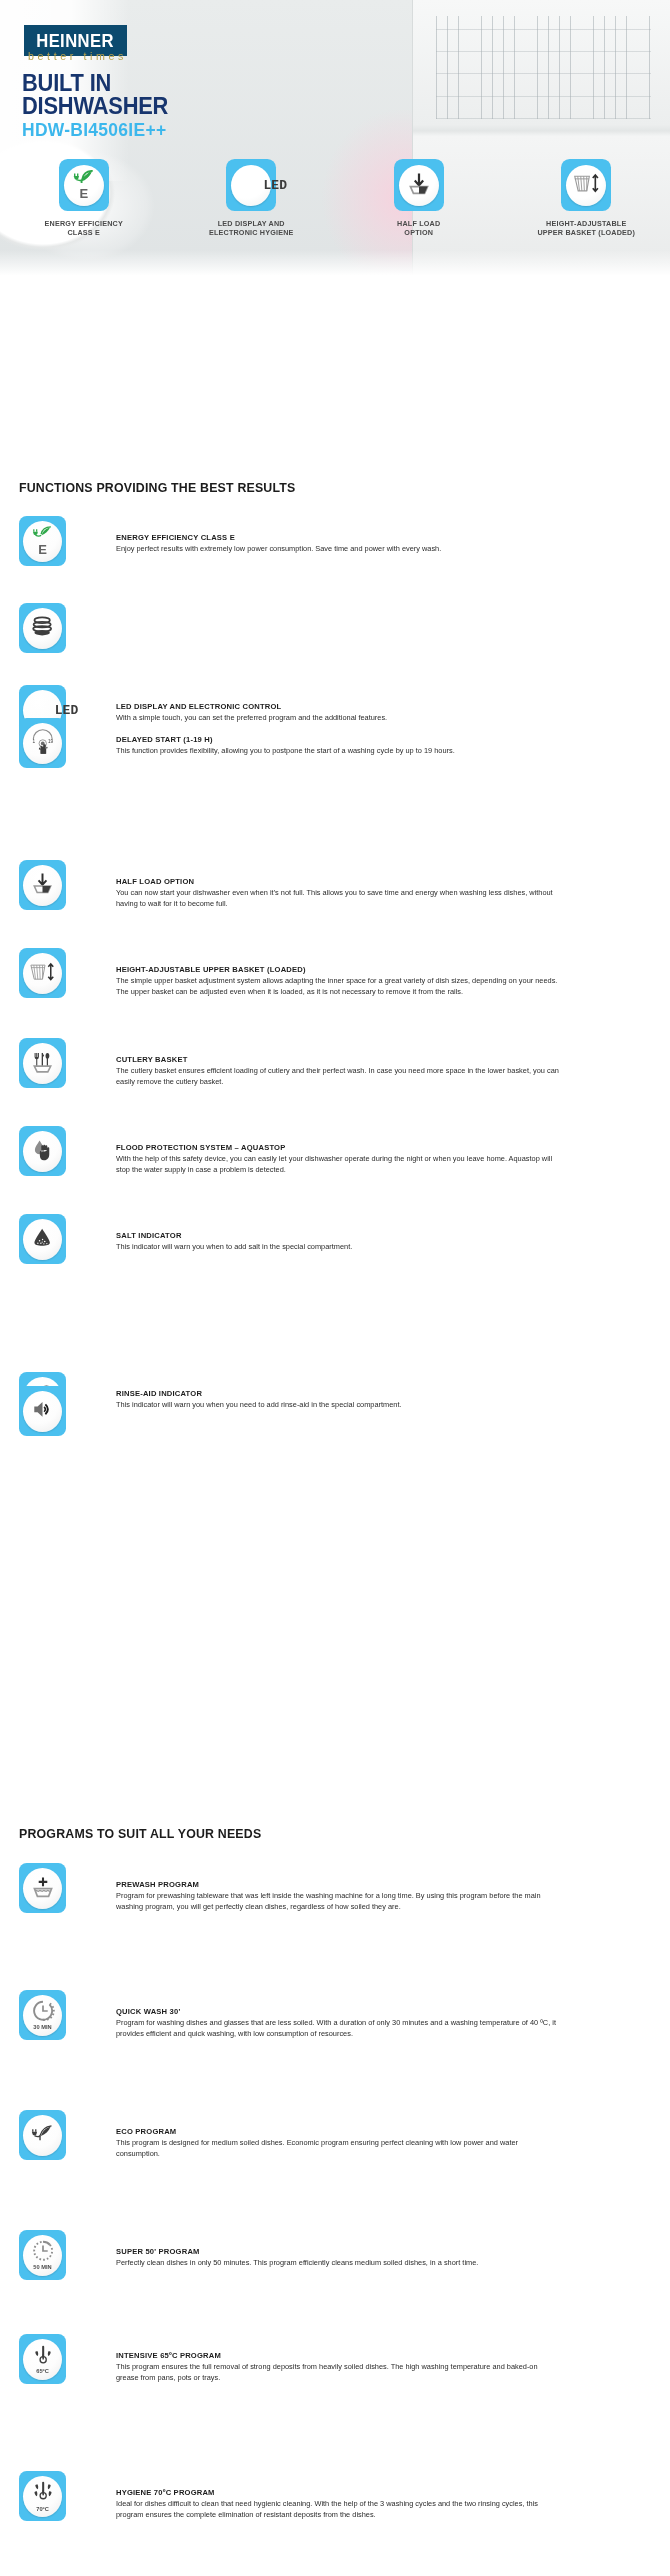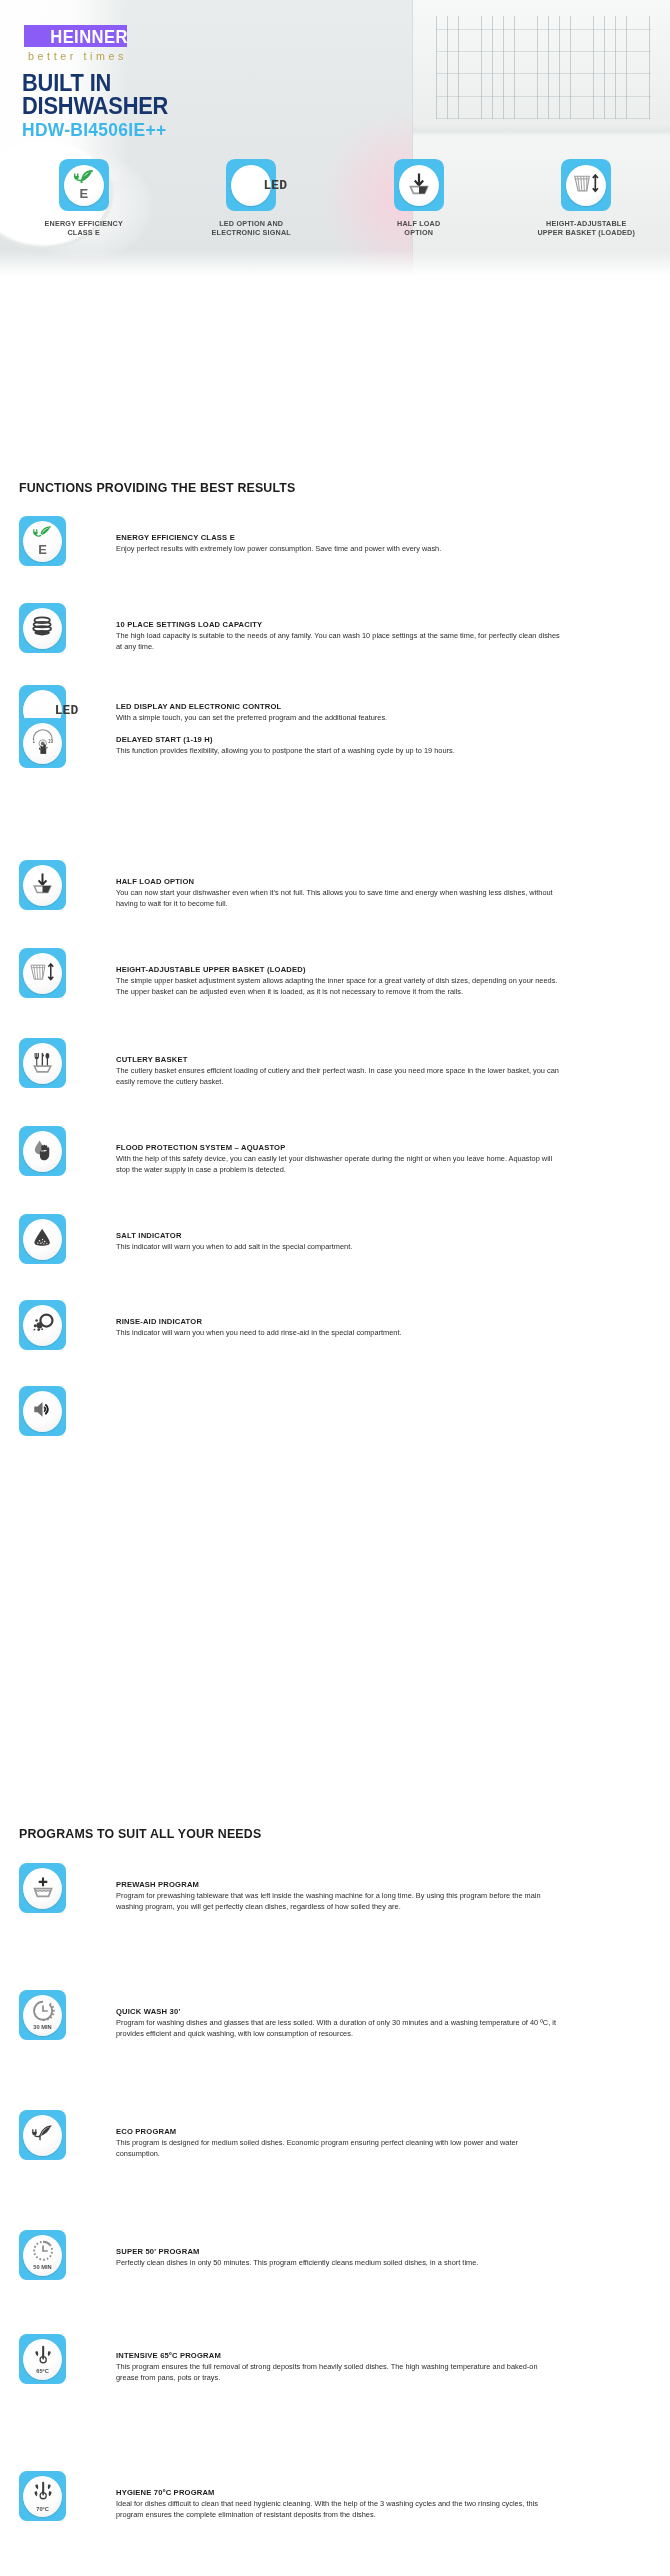--- a/index.html
+++ b/index.html
@@ -70,23 +70,23 @@
   }
   .hero-white-left {
     position: absolute;
     left: 0; top: 0; width: 129px; height: 181px;
     background: linear-gradient(90deg, rgba(255,255,255,.97) 0%, rgba(255,255,255,.9) 55%, rgba(255,255,255,0) 100%);
   }
 
   .logo-box {
     position: absolute;
     left: 24px; top: 25px;
-    width: 103px; height: 22px;
-    background: #8b5cf6;
-    display: flex; align-items: center; justify-content: flex-end;
+    width: 103px; height: 31px;
+    background: #0c4a6e;
+    display: flex; align-items: center; justify-content: center;
   }
   .logo-word {
     color: #ffffff;
     font-size: 16.3px;
     font-weight: bold;
     letter-spacing: 0.4px;
     font-family: "Liberation Sans", sans-serif;
     transform: scaleY(1.12) scaleX(1.02);
   }
   .logo-tagline {
@@ -284,22 +284,22 @@
     </div>
   </div>
 
   <div class="badge">
     <div class="badge-tile">
       <div class="badge-circle">
         <span class="led-text">LED</span>
       </div>
     </div>
     <div class="badge-label">
-      <div>LED OPTION AND</div>
-      <div>ELECTRONIC SIGNAL</div>
+      <div>LED DISPLAY AND</div>
+      <div>ELECTRONIC HYGIENE</div>
     </div>
   </div>
 
   <div class="badge">
     <div class="badge-tile">
       <div class="badge-circle">
         <span>
           <svg width="24" height="24" viewBox="0 0 28 28">
             <path d="M14 3 L14 14 M10 11 L14 15.5 L18 11" fill="none" stroke="#2f2f2f" stroke-width="2.6" stroke-linecap="square"></path>
             <path d="M4 17 L24 17 L20.5 25 L7.5 25 Z" fill="none" stroke="#9a9a9a" stroke-width="2"></path>
@@ -365,24 +365,20 @@
       <span>
         <svg width="22.3" height="20.6" viewBox="0 0 26 24">
           <ellipse cx="13" cy="5" rx="9" ry="3.3" fill="none" stroke="#3d3d3d" stroke-width="2"></ellipse>
           <ellipse cx="13" cy="10" rx="10" ry="3.3" fill="none" stroke="#3d3d3d" stroke-width="2"></ellipse>
           <ellipse cx="13" cy="15" rx="10.5" ry="3.3" fill="none" stroke="#3d3d3d" stroke-width="2"></ellipse>
           <ellipse cx="13" cy="19.5" rx="9" ry="3.1" fill="#3d3d3d"></ellipse>
         </svg>
       </span>
     </div>
   </div>
-  <div class="feat-text">
-    <div class="feat-title">10 PLACE SETTINGS LOAD CAPACITY</div>
-    <div class="feat-desc">The high load capacity is suitable to the needs of any family. You can wash 10 place settings at the same time, for perfectly clean dishes at any time.</div>
-  </div>
 </div>
 
 <div class="feature-row" style="top:685px">
   <div class="feat-tile">
     <div class="feat-circle">
       <span class="led-text">LED</span>
     </div>
   </div>
   <div class="feat-text">
     <div class="feat-title">LED DISPLAY AND ELECTRONIC CONTROL</div>
@@ -505,21 +501,21 @@
         </svg>
       </span>
     </div>
   </div>
   <div class="feat-text">
     <div class="feat-title">SALT INDICATOR</div>
     <div class="feat-desc">This indicator will warn you when to add salt in the special compartment.</div>
   </div>
 </div>
 
-<div class="feature-row" style="top:1300px">
+<div class="feature-row" style="top:1372px">
   <div class="feat-tile">
     <div class="feat-circle">
       <span>
         <svg width="24" height="22.3" viewBox="0 0 28 26">
           <circle cx="18" cy="10" r="7" fill="none" stroke="#3d3d3d" stroke-width="2.6"></circle>
           <circle cx="10" cy="15.5" r="3.6" fill="#3d3d3d"></circle>
           <circle cx="6.5" cy="10" r="1.5" fill="#3d3d3d"></circle>
           <circle cx="5" cy="16" r="1.8" fill="#3d3d3d"></circle>
           <circle cx="9" cy="20.5" r="1.6" fill="#3d3d3d"></circle>
           <circle cx="4" cy="20.5" r="1.1" fill="#3d3d3d"></circle>

